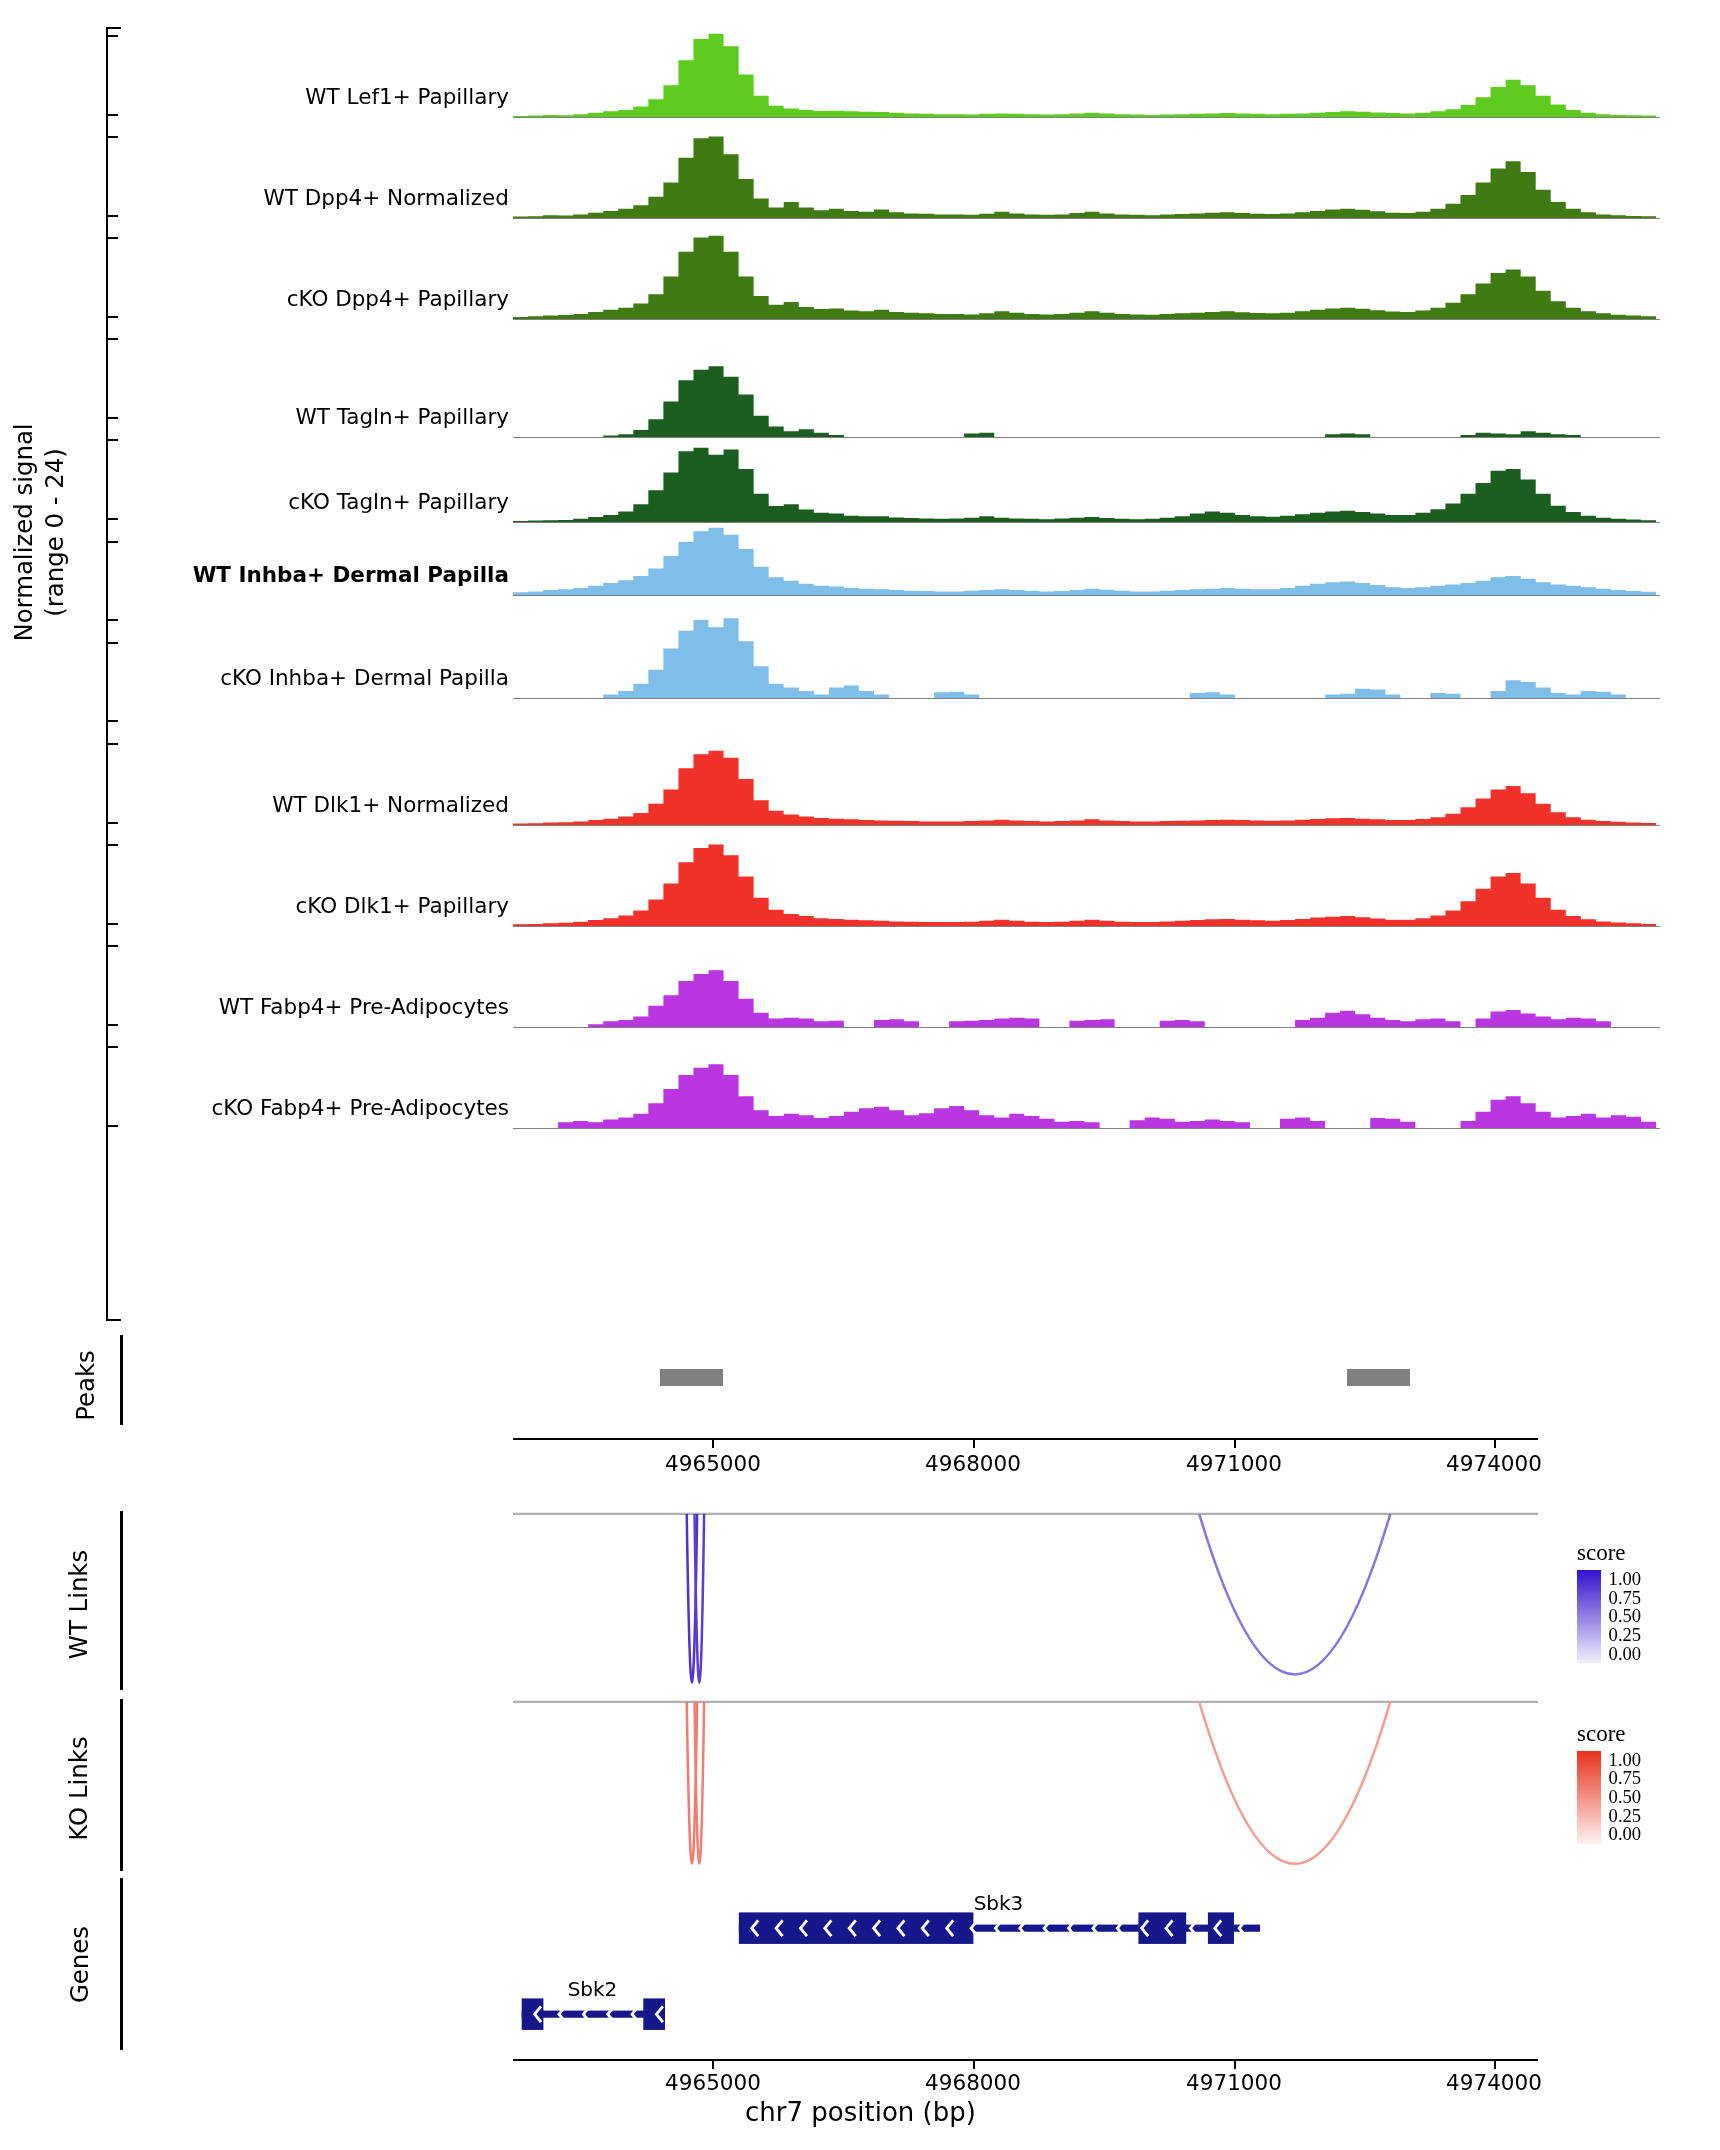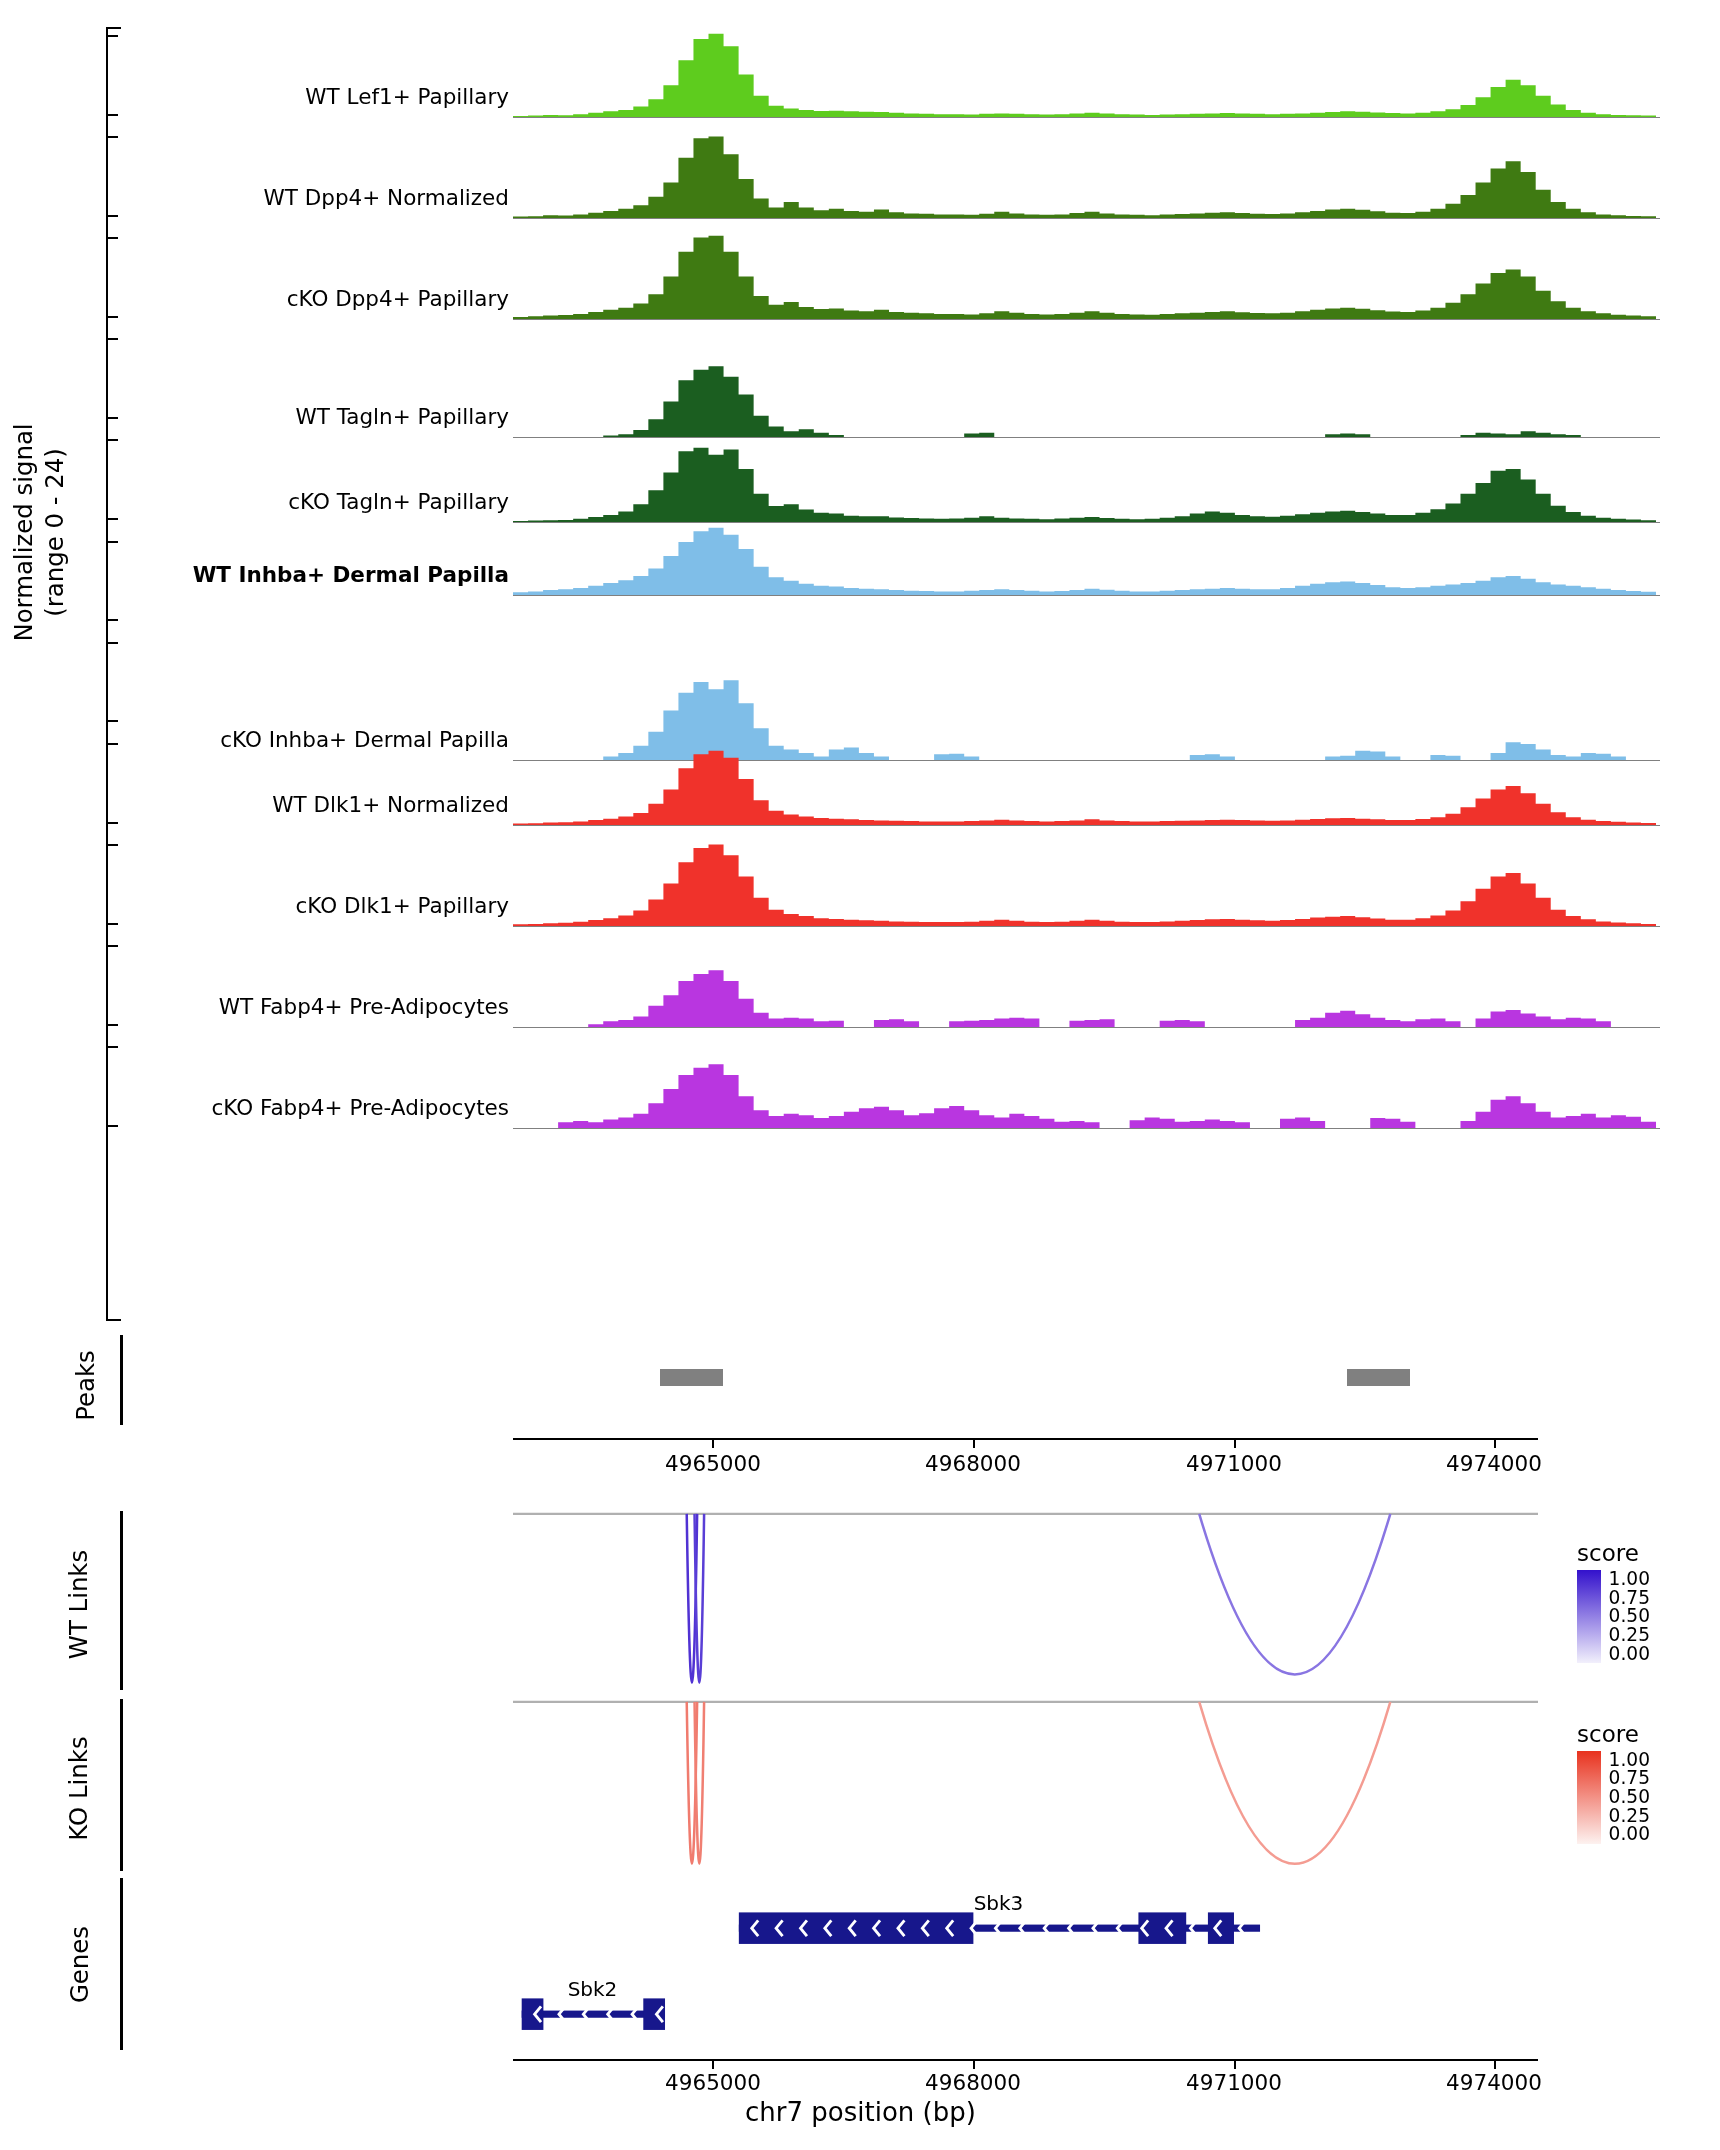--- a/index.html
+++ b/index.html
@@ -138,20 +138,21 @@
   }
   .links-plot {
     position: absolute;
     left: 513px;
     width: 1025px;
   }
   .links-plot svg { display: block; width: 100%; height: 100%; }
   .legend {
     position: absolute;
     font-size: 21.5px;
+    font-family: Liberation Serif, serif;
   }
   .legend-title {
     font-size: 23px;
     margin-bottom: 4.3px;
   }
   .legend-body { display: flex; align-items: flex-start; }
   .legend-bar {
     width: 24.4px;
     height: 93px;
     margin-right: 7.2px;
@@ -247,21 +248,21 @@
         </div>
         <div class="track-row" style="top: 510px; height: 85px; font-weight: bold;">
           <div class="track-label" style="top: 52px;">WT Inhba+ Dermal Papilla</div>
           <div class="track-plot" style="height: 85px;">
             <svg viewBox="0 0 1000 100" preserveAspectRatio="none">
               <path d="M 0,100 L 0.00,96.67 L 13.16,96.67 L 13.16,95.83 L 26.32,95.83 L 26.32,94.17 L 39.47,94.17 L 39.47,93.33 L 52.63,93.33 L 52.63,91.67 L 65.79,91.67 L 65.79,89.17 L 78.95,89.17 L 78.95,85.83 L 92.11,85.83 L 92.11,82.50 L 105.26,82.50 L 105.26,77.50 L 118.42,77.50 L 118.42,68.75 L 131.58,68.75 L 131.58,54.17 L 144.74,54.17 L 144.74,37.50 L 157.89,37.50 L 157.89,25.00 L 171.05,25.00 L 171.05,20.83 L 184.21,20.83 L 184.21,29.17 L 197.37,29.17 L 197.37,45.83 L 210.53,45.83 L 210.53,66.67 L 223.68,66.67 L 223.68,79.17 L 236.84,79.17 L 236.84,83.33 L 250.00,83.33 L 250.00,86.67 L 263.16,86.67 L 263.16,89.17 L 276.32,89.17 L 276.32,90.00 L 289.47,90.00 L 289.47,91.67 L 302.63,91.67 L 302.63,92.50 L 315.79,92.50 L 315.79,93.33 L 328.95,93.33 L 328.95,94.17 L 342.11,94.17 L 342.11,95.00 L 355.26,95.00 L 355.26,95.42 L 368.42,95.42 L 368.42,95.83 L 381.58,95.83 L 381.58,95.83 L 394.74,95.83 L 394.74,95.00 L 407.89,95.00 L 407.89,94.17 L 421.05,94.17 L 421.05,93.33 L 434.21,93.33 L 434.21,94.17 L 447.37,94.17 L 447.37,95.00 L 460.53,95.00 L 460.53,95.83 L 473.68,95.83 L 473.68,95.42 L 486.84,95.42 L 486.84,94.17 L 500.00,94.17 L 500.00,92.50 L 513.16,92.50 L 513.16,93.75 L 526.32,93.75 L 526.32,95.00 L 539.47,95.00 L 539.47,95.83 L 552.63,95.83 L 552.63,95.83 L 565.79,95.83 L 565.79,95.00 L 578.95,95.00 L 578.95,94.17 L 592.11,94.17 L 592.11,93.33 L 605.26,93.33 L 605.26,92.50 L 618.42,92.50 L 618.42,91.67 L 631.58,91.67 L 631.58,92.50 L 644.74,92.50 L 644.74,93.33 L 657.89,93.33 L 657.89,93.33 L 671.05,93.33 L 671.05,91.67 L 684.21,91.67 L 684.21,89.17 L 697.37,89.17 L 697.37,86.67 L 710.53,86.67 L 710.53,85.00 L 723.68,85.00 L 723.68,84.17 L 736.84,84.17 L 736.84,85.83 L 750.00,85.83 L 750.00,88.33 L 763.16,88.33 L 763.16,90.83 L 776.32,90.83 L 776.32,91.67 L 789.47,91.67 L 789.47,90.83 L 802.63,90.83 L 802.63,89.17 L 815.79,89.17 L 815.79,87.50 L 828.95,87.50 L 828.95,85.83 L 842.11,85.83 L 842.11,83.33 L 855.26,83.33 L 855.26,79.17 L 868.42,79.17 L 868.42,77.50 L 881.58,77.50 L 881.58,80.83 L 894.74,80.83 L 894.74,85.00 L 907.89,85.00 L 907.89,87.50 L 921.05,87.50 L 921.05,89.17 L 934.21,89.17 L 934.21,90.83 L 947.37,90.83 L 947.37,92.50 L 960.53,92.50 L 960.53,94.17 L 973.68,94.17 L 973.68,95.42 L 986.84,95.42 L 986.84,96.25 L 1000.00,96.25 L 1000,100 Z" fill="#7FBEE8"></path>
             </svg>
           </div>
           <div class="track-baseline" style="top: 85px;"></div>
         </div>
-        <div class="track-row" style="top: 675px; height: 85px;">
+        <div class="track-row" style="top: 613px; height: 85px;">
           <div class="track-label" style="top: 52px;">cKO Inhba+ Dermal Papilla</div>
           <div class="track-plot" style="height: 85px;">
             <svg viewBox="0 0 1000 100" preserveAspectRatio="none">
               <path d="M 0,100 L 0.00,100.00 L 13.16,100.00 L 13.16,100.00 L 26.32,100.00 L 26.32,100.00 L 39.47,100.00 L 39.47,100.00 L 52.63,100.00 L 52.63,100.00 L 65.79,100.00 L 65.79,100.00 L 78.95,100.00 L 78.95,95.83 L 92.11,95.83 L 92.11,91.67 L 105.26,91.67 L 105.26,83.33 L 118.42,83.33 L 118.42,66.67 L 131.58,66.67 L 131.58,41.67 L 144.74,41.67 L 144.74,20.83 L 157.89,20.83 L 157.89,8.33 L 171.05,8.33 L 171.05,16.67 L 184.21,16.67 L 184.21,6.25 L 197.37,6.25 L 197.37,33.33 L 210.53,33.33 L 210.53,62.50 L 223.68,62.50 L 223.68,83.33 L 236.84,83.33 L 236.84,87.50 L 250.00,87.50 L 250.00,91.67 L 263.16,91.67 L 263.16,95.83 L 276.32,95.83 L 276.32,87.50 L 289.47,87.50 L 289.47,85.42 L 302.63,85.42 L 302.63,91.67 L 315.79,91.67 L 315.79,95.83 L 328.95,95.83 L 328.95,100.00 L 342.11,100.00 L 342.11,100.00 L 355.26,100.00 L 355.26,100.00 L 368.42,100.00 L 368.42,93.33 L 381.58,93.33 L 381.58,92.50 L 394.74,92.50 L 394.74,95.83 L 407.89,95.83 L 407.89,100.00 L 421.05,100.00 L 421.05,100.00 L 434.21,100.00 L 434.21,100.00 L 447.37,100.00 L 447.37,100.00 L 460.53,100.00 L 460.53,100.00 L 473.68,100.00 L 473.68,100.00 L 486.84,100.00 L 486.84,100.00 L 500.00,100.00 L 500.00,100.00 L 513.16,100.00 L 513.16,100.00 L 526.32,100.00 L 526.32,100.00 L 539.47,100.00 L 539.47,100.00 L 552.63,100.00 L 552.63,100.00 L 565.79,100.00 L 565.79,100.00 L 578.95,100.00 L 578.95,100.00 L 592.11,100.00 L 592.11,94.17 L 605.26,94.17 L 605.26,93.33 L 618.42,93.33 L 618.42,95.83 L 631.58,95.83 L 631.58,100.00 L 644.74,100.00 L 644.74,100.00 L 657.89,100.00 L 657.89,100.00 L 671.05,100.00 L 671.05,100.00 L 684.21,100.00 L 684.21,100.00 L 697.37,100.00 L 697.37,100.00 L 710.53,100.00 L 710.53,95.83 L 723.68,95.83 L 723.68,95.00 L 736.84,95.00 L 736.84,89.17 L 750.00,89.17 L 750.00,90.00 L 763.16,90.00 L 763.16,95.83 L 776.32,95.83 L 776.32,100.00 L 789.47,100.00 L 789.47,100.00 L 802.63,100.00 L 802.63,94.17 L 815.79,94.17 L 815.79,95.00 L 828.95,95.00 L 828.95,100.00 L 842.11,100.00 L 842.11,100.00 L 855.26,100.00 L 855.26,91.67 L 868.42,91.67 L 868.42,79.17 L 881.58,79.17 L 881.58,81.25 L 894.74,81.25 L 894.74,87.50 L 907.89,87.50 L 907.89,94.17 L 921.05,94.17 L 921.05,95.83 L 934.21,95.83 L 934.21,91.67 L 947.37,91.67 L 947.37,92.50 L 960.53,92.50 L 960.53,95.83 L 973.68,95.83 L 973.68,100.00 L 986.84,100.00 L 986.84,100.00 L 1000.00,100.00 L 1000,100 Z" fill="#7FBEE8"></path>
             </svg>
           </div>
           <div class="track-baseline" style="top: 85px;"></div>
         </div>
         <div class="track-row" style="top: 740px; height: 85px;">
           <div class="track-label" style="top: 52px;">WT Dlk1+ Normalized</div>

